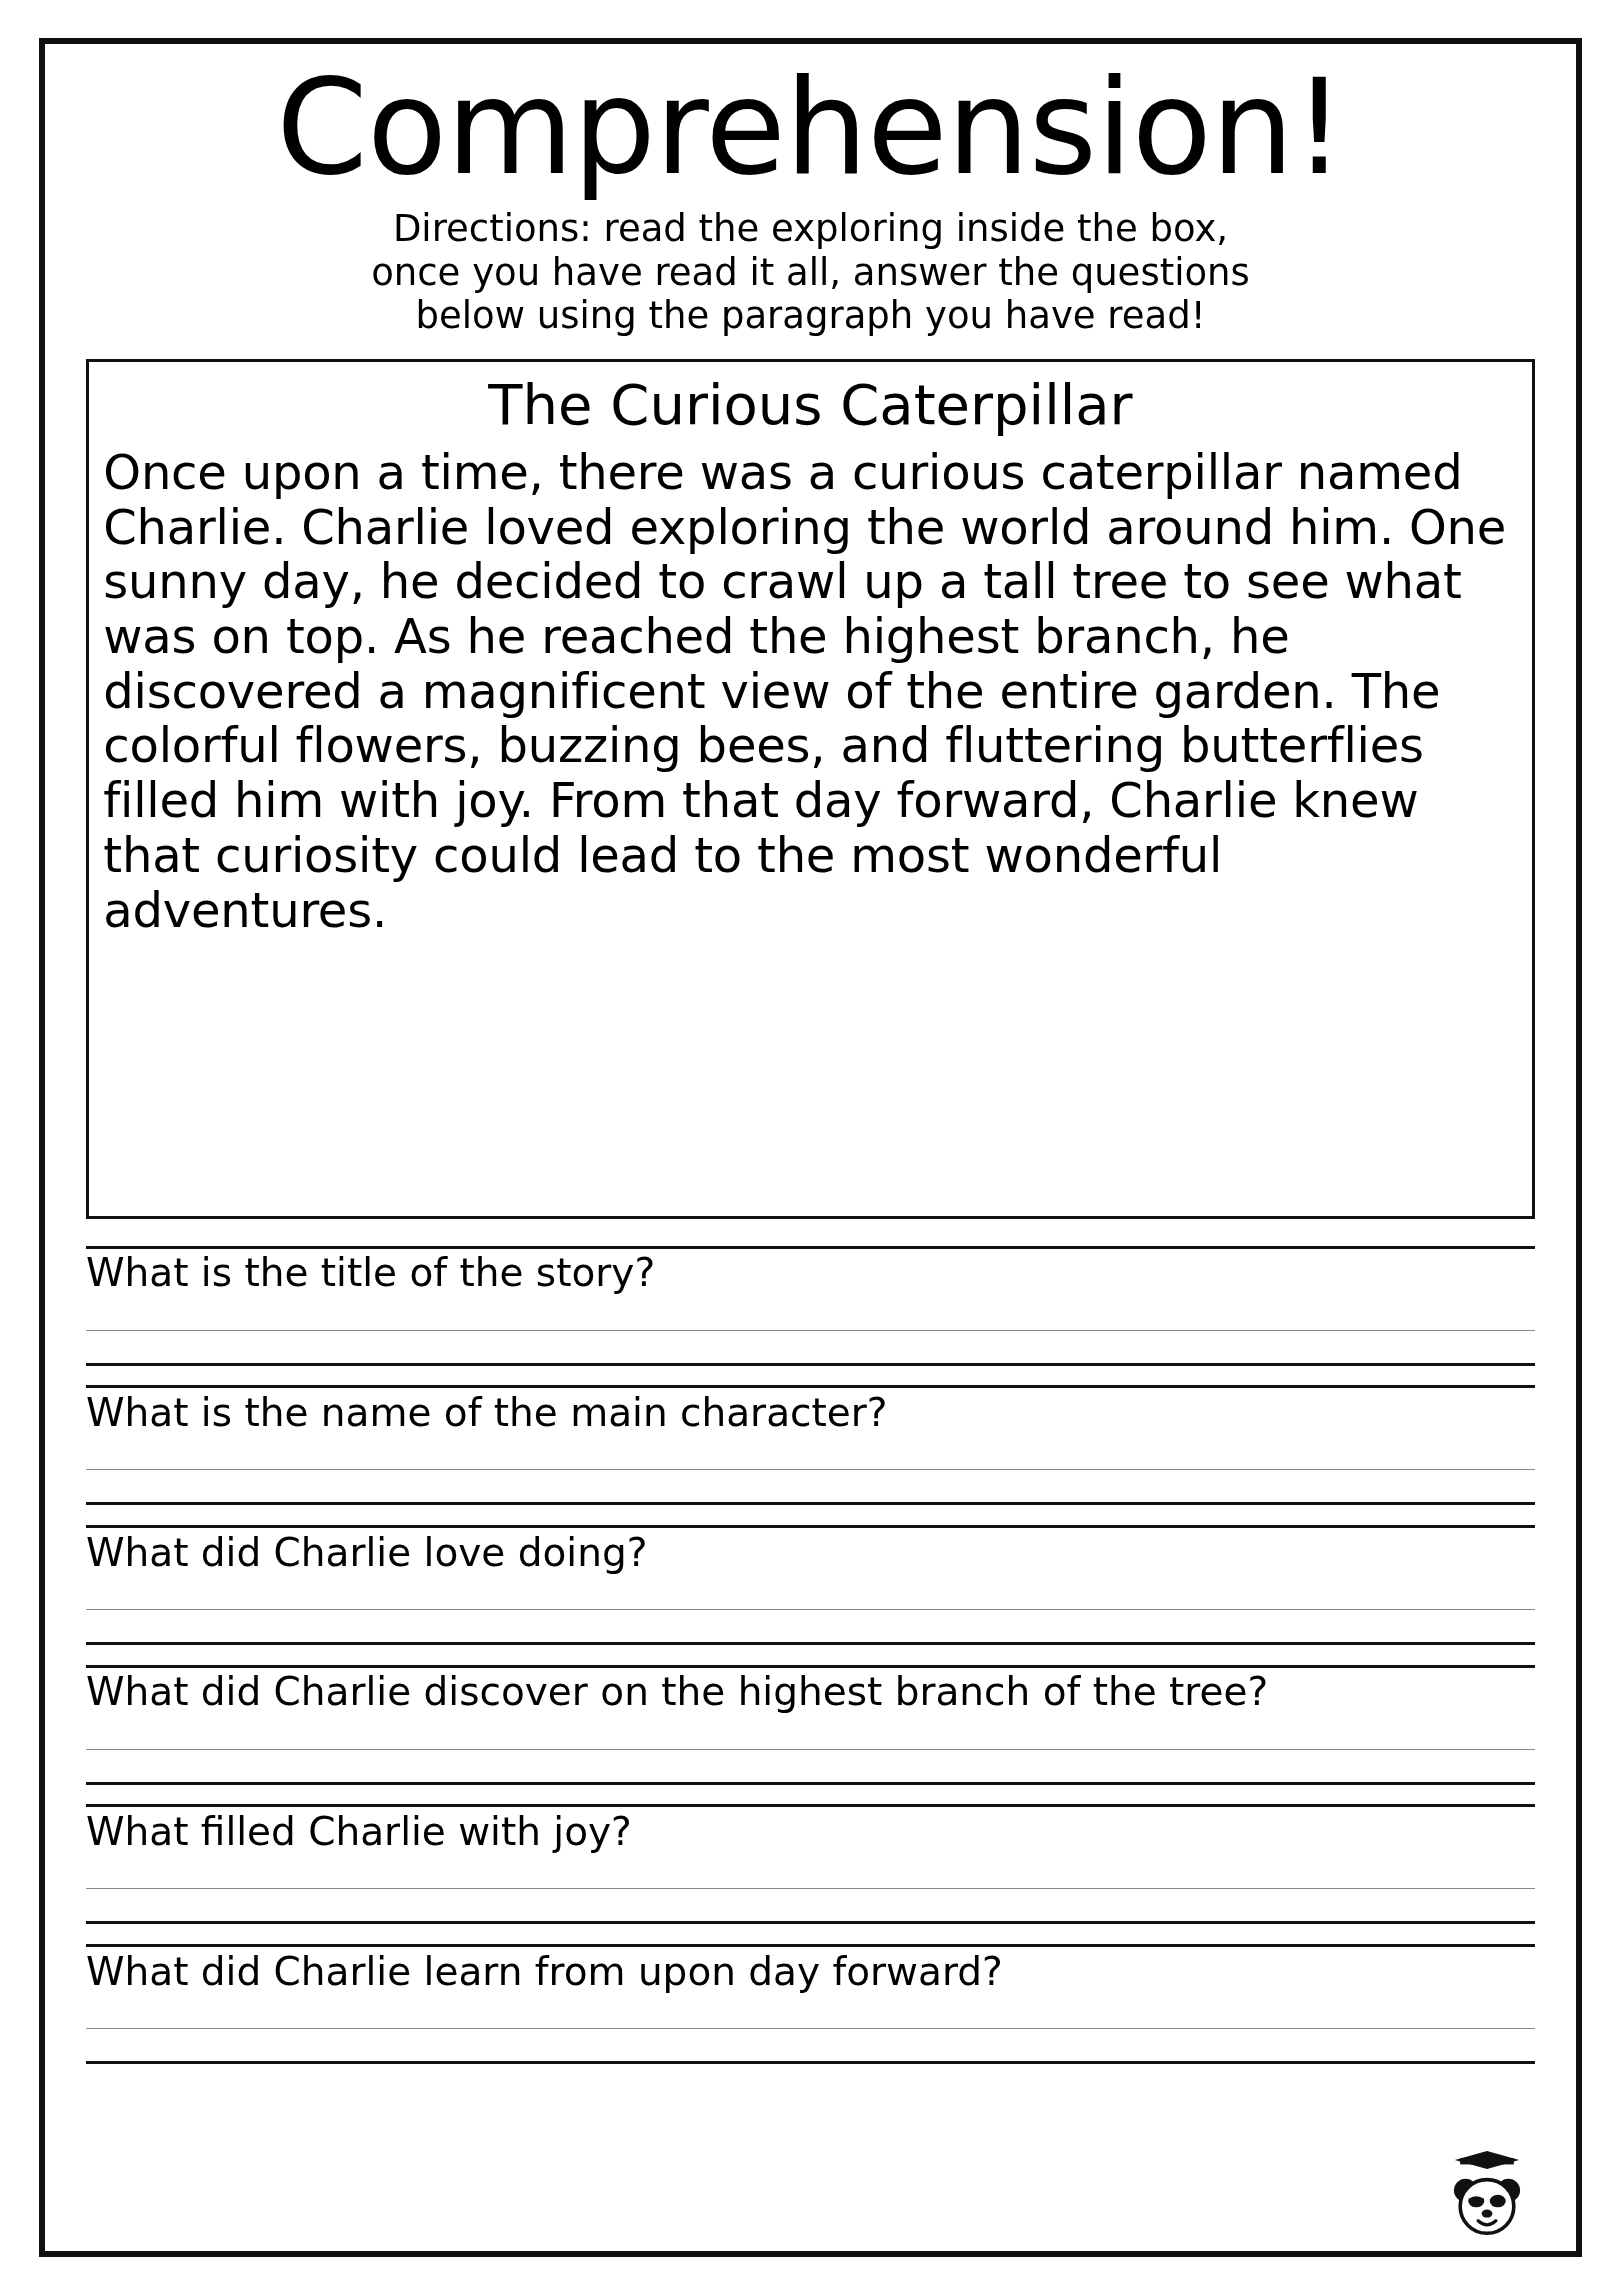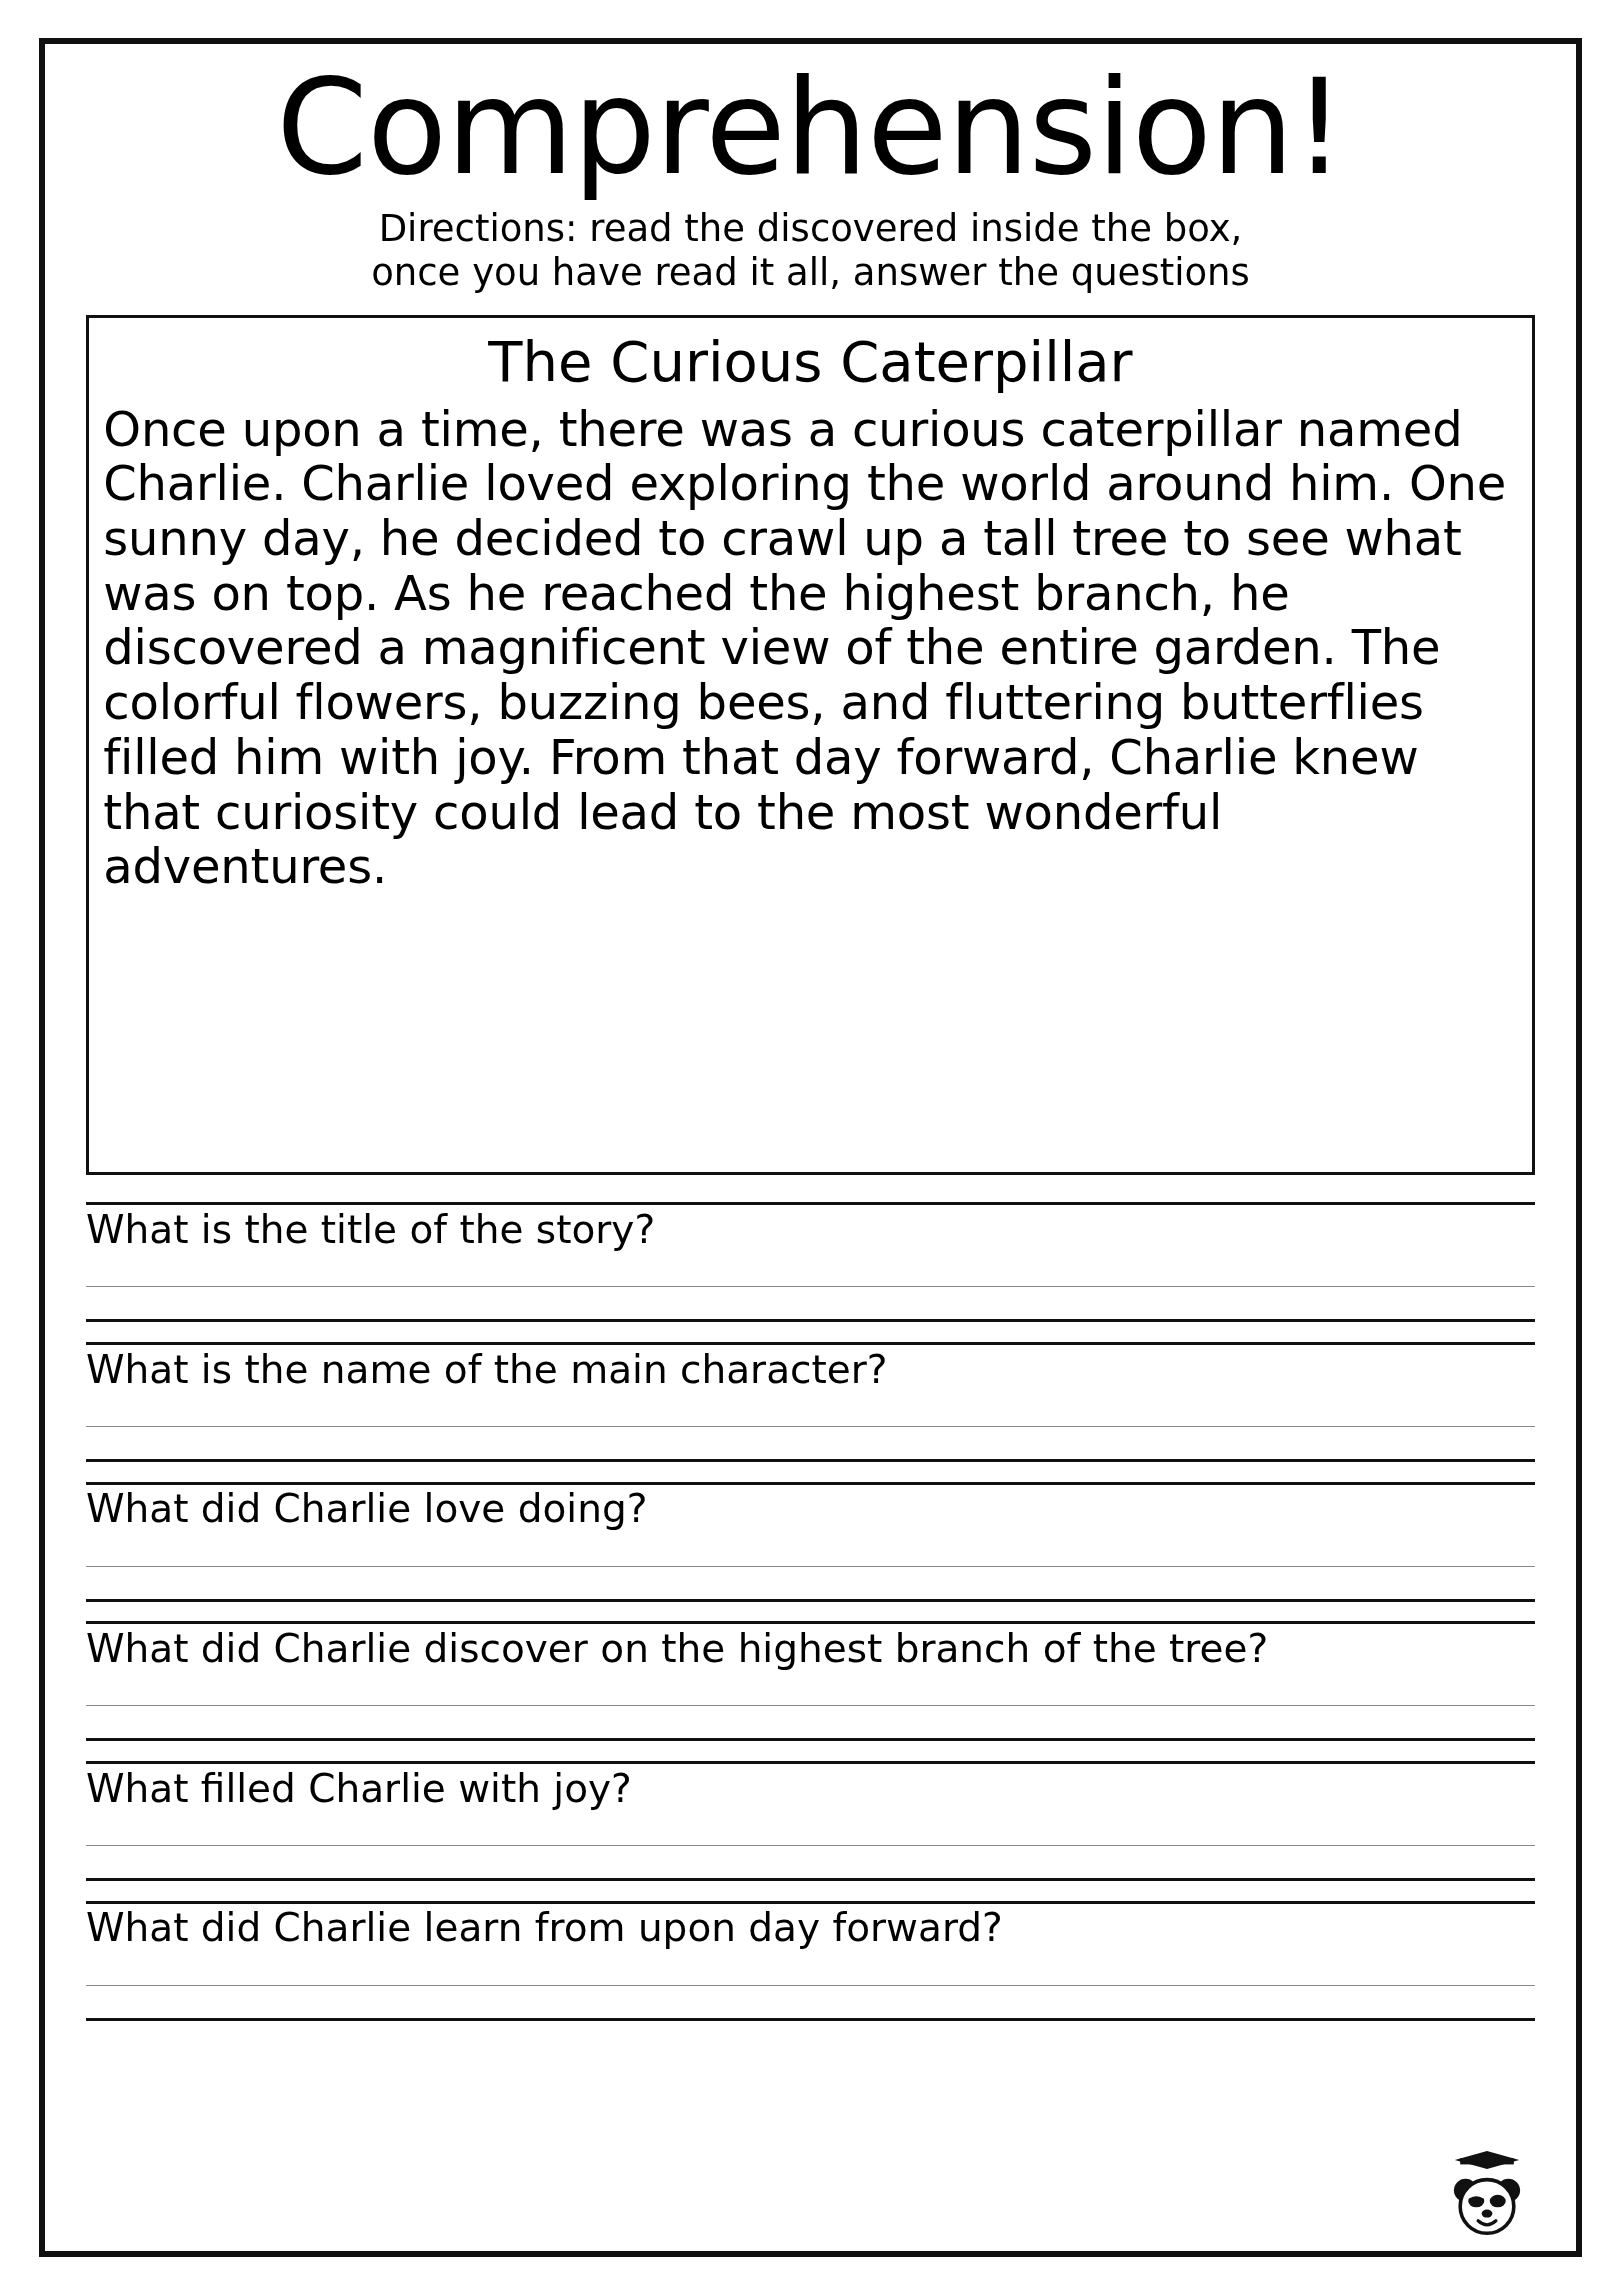--- a/index.html
+++ b/index.html
@@ -139,22 +139,23 @@
 </head>
 <body>
 
 <div class="page">
   <div class="border-frame"></div>
   <div class="content">
 
     <h1 class="worksheet-title">Comprehension!</h1>
 
     <div class="directions">
-      <div>Directions: read the discovered inside the box,</div>
+      <div>Directions: read the exploring inside the box,</div>
       <div>once you have read it all, answer the questions</div>
+      <div>below using the paragraph you have read!</div>
     </div>
 
     <div class="story-box">
       <div class="story-title">The Curious Caterpillar</div>
       <div class="story-text">Once upon a time, there was a curious caterpillar named Charlie. Charlie loved exploring the world around him. One sunny day, he decided to crawl up a tall tree to see what was on top. As he reached the highest branch, he discovered a magnificent view of the entire garden. The colorful flowers, buzzing bees, and fluttering butterflies filled him with joy. From that day forward, Charlie knew that curiosity could lead to the most wonderful adventures.</div>
     </div>
 
     <div class="questions">
 
       <div class="q-block">

